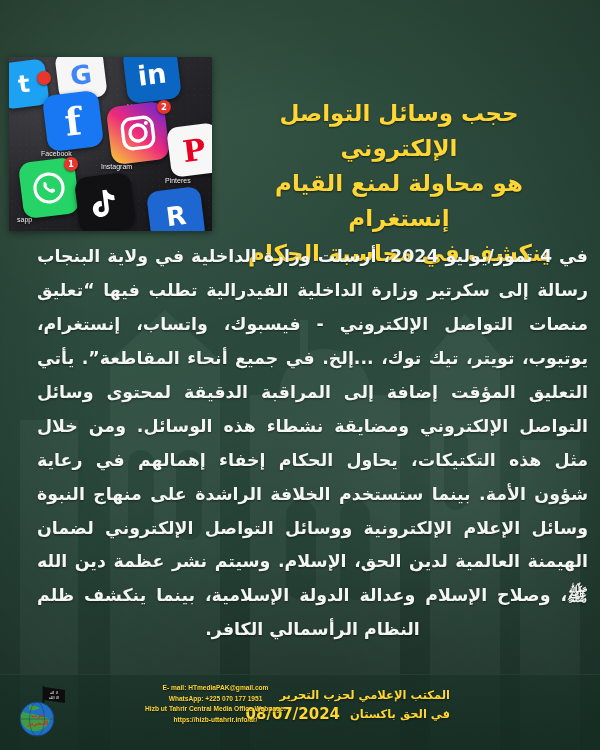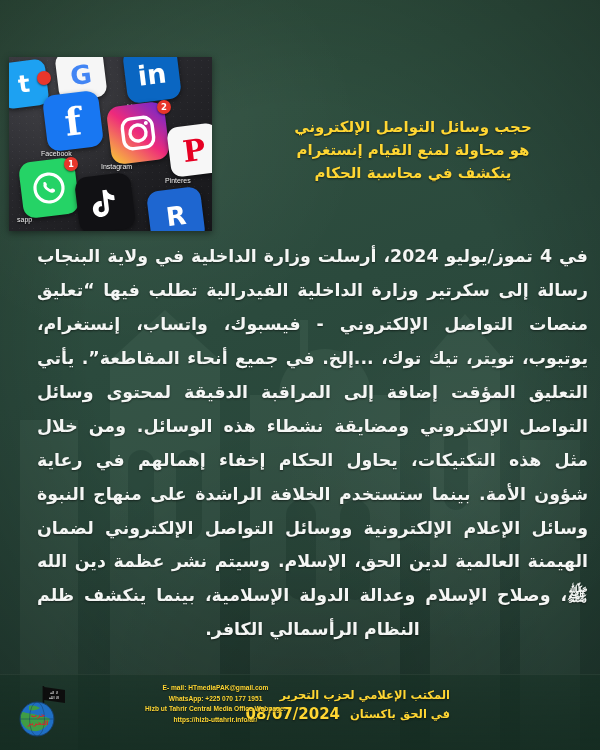--- a/index.html
+++ b/index.html
@@ -54,30 +54,29 @@
     position: absolute;
     top: 0;
     left: 0;
     right: 0;
     height: 238px;
   }
 
   .headline {
     position: absolute;
     top: 96px;
-    right: 9px;
+    right: 23px;
     width: 356px;
     text-align: center;
     color: #ffd633;
-    font-size: 15px;
+    font-size: 23px;
     font-weight: bold;
     line-height: 1.52;
     letter-spacing: 0;
     text-shadow: 0 1px 2px rgba(0,0,0,0.55);
-    margin-top: 20px;
   }
 
   .photo {
     position: absolute;
     top: 57px;
     left: 9px;
     width: 203px;
     height: 174px;
     overflow: hidden;
     background: #1b1b1f;

